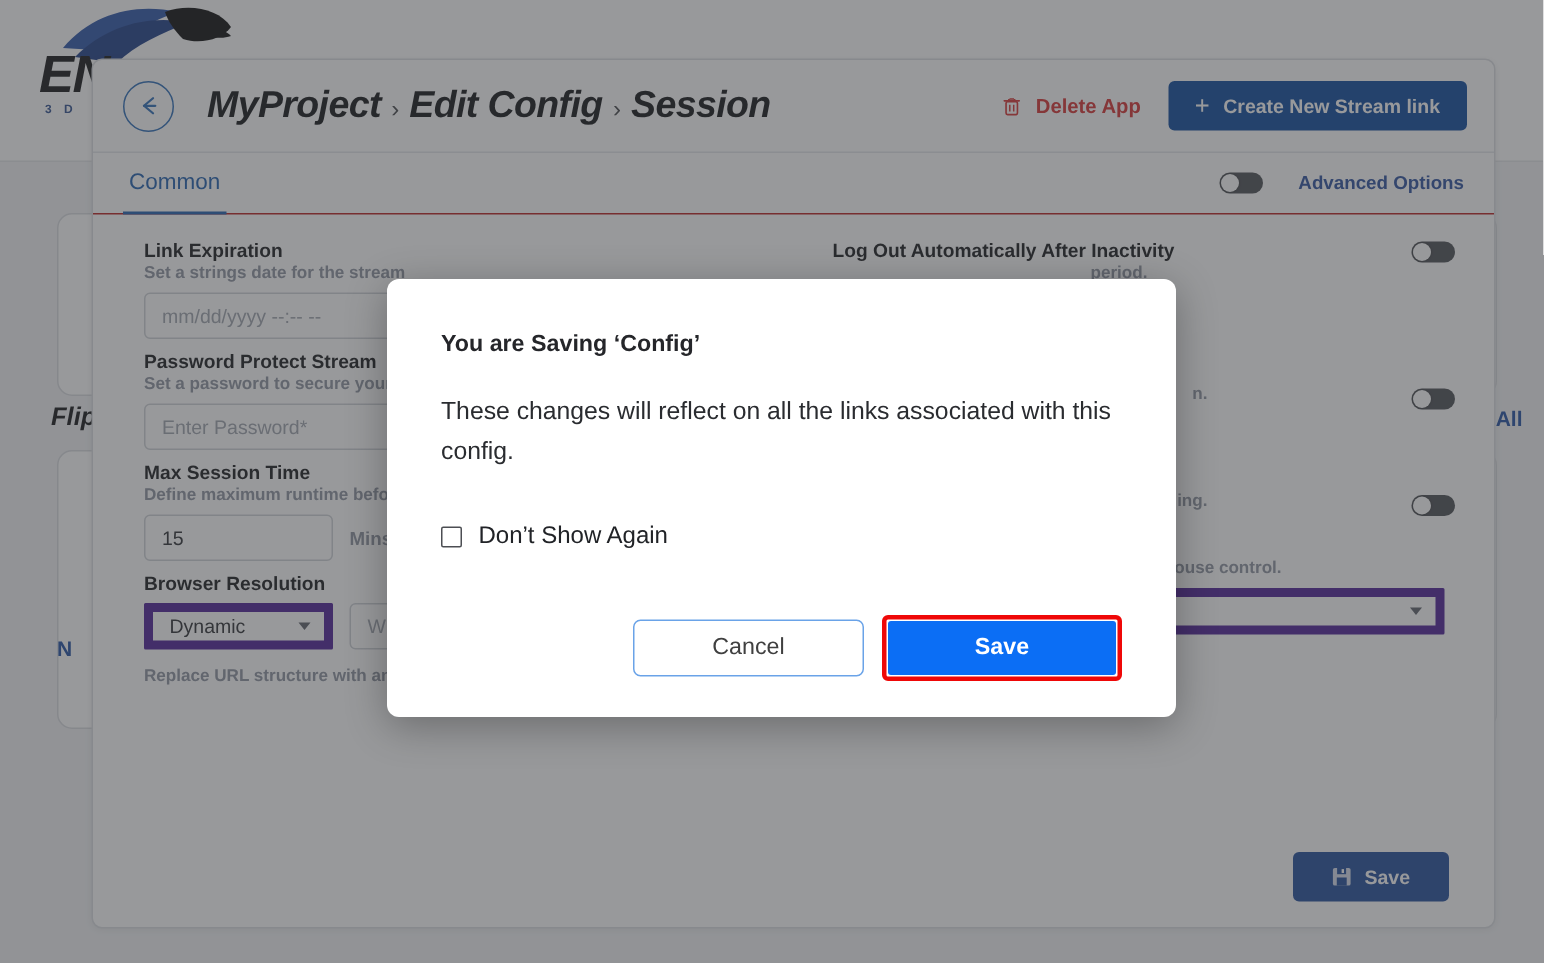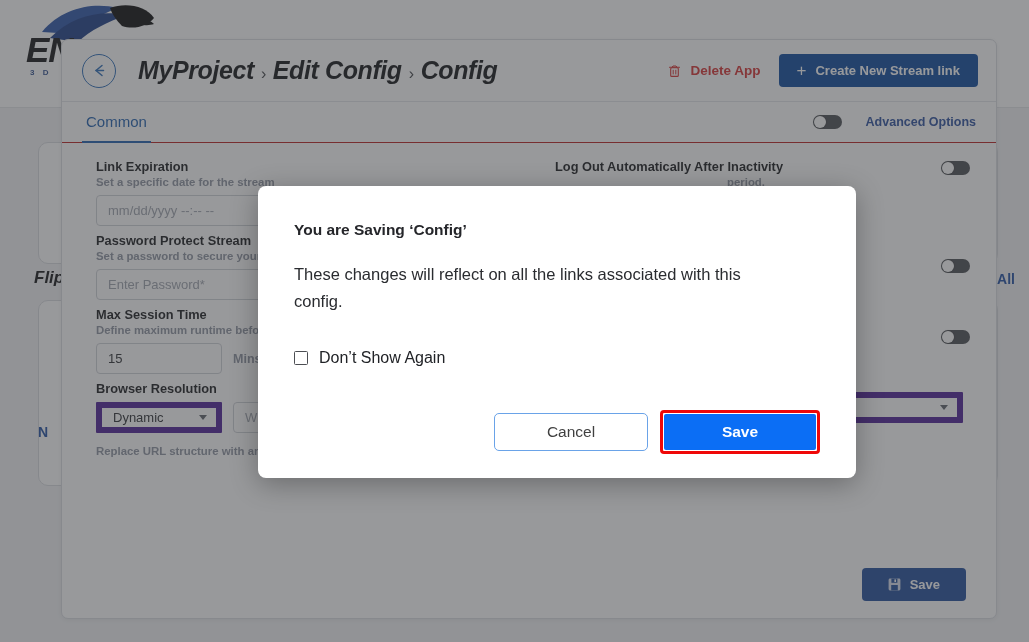--- a/index.html
+++ b/index.html
@@ -329,21 +329,21 @@
     left: 0; top: 0;
     width: 1029px; height: 642px;
     background: rgba(60,62,66,0.53);
     z-index: 50;
   }
 
   
   .modal {
     position: absolute;
     left: 258px; top: 186px;
-    width: 598px; height: 292px;
+    width: 526px; height: 292px;
     background: #ffffff;
     border-radius: 8px;
     z-index: 60;
     box-shadow: 0 6px 28px rgba(0,0,0,0.30);
     padding: 35px 40px 0 36px;
   }
   .modal-title {
     font-size: 15.5px;
     font-weight: 700;
     color: #25262a;
@@ -446,21 +446,21 @@
         <svg width="17" height="17" viewBox="0 0 17 17">
           <path d="M11 3.5 L5 8.5 L11 13.5" fill="none" stroke="#2b6cb8" stroke-width="1.5" stroke-linecap="round" stroke-linejoin="round"></path>
           <path d="M5 8.5 L12.5 8.5" fill="none" stroke="#2b6cb8" stroke-width="1.5" stroke-linecap="round"></path>
         </svg>
       </div>
       <div class="breadcrumb">
         <span>MyProject</span>
         <span class="bc-sep">›</span>
         <span>Edit Config</span>
         <span class="bc-sep">›</span>
-        <span>Config</span>
+        <span>Session</span>
       </div>
       <div class="header-right">
         <div class="delete-app">
           <svg width="13" height="14" viewBox="0 0 13 14">
             <path d="M1.5 3.2 H11.5" stroke="#d63030" stroke-width="1.1" fill="none" stroke-linecap="round"></path>
             <path d="M5 2 H8 M4.6 2 V3.2 M8.4 2 V3.2" stroke="#d63030" stroke-width="1.1" fill="none"></path>
             <rect x="2.7" y="3.8" width="7.6" height="8.6" rx="1" stroke="#d63030" stroke-width="1.1" fill="none"></rect>
             <path d="M5.2 5.8 V10.4 M7.8 5.8 V10.4" stroke="#d63030" stroke-width="1" fill="none"></path>
           </svg>
           <span>Delete App</span>
@@ -481,21 +481,21 @@
         <div class="adv-label">Advanced Options</div>
       </div>
     </div>
 
     <div class="card-body">
 
       <div class="col col-left">
 
         <div class="field">
           <div class="f-title">Link Expiration</div>
-          <div class="f-desc">Set a specific date for the stream</div>
+          <div class="f-desc">Set a strings date for the stream</div>
           <div class="inp inp-date ph">mm/dd/yyyy --:-- --</div>
         </div>
 
         <div class="field">
           <div class="f-title">Password Protect Stream</div>
           <div class="f-desc">Set a password to secure your stre</div>
           <div class="inp inp-pass ph">Enter Password*</div>
         </div>
 
         <div class="field">

